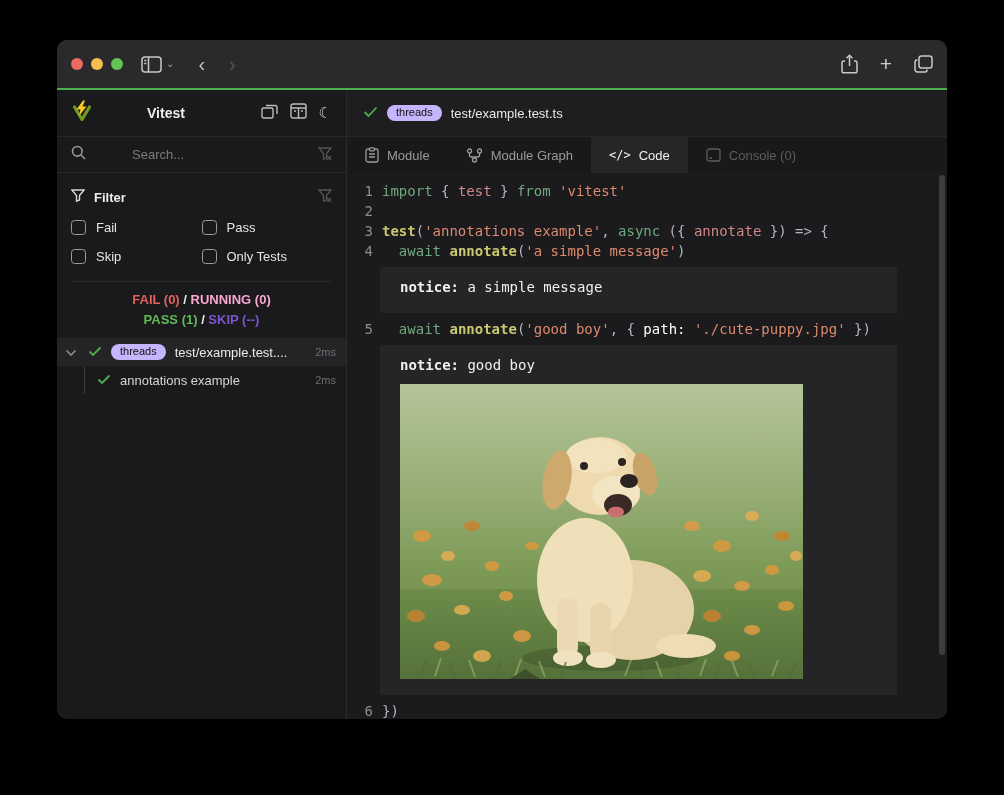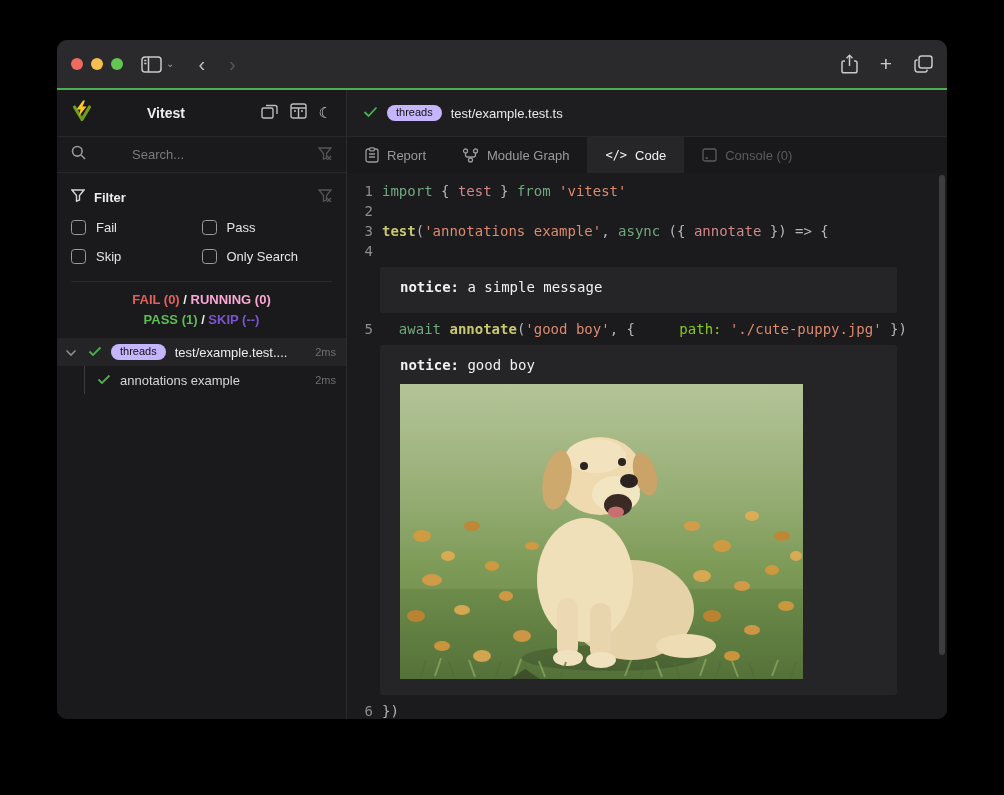--- a/index.html
+++ b/index.html
@@ -81,21 +81,21 @@
   .code-area { flex:1; position:relative; overflow:hidden; background:#1b1b1d; padding-top:8px;
     font-family:"DejaVu Sans Mono", monospace; font-size:14px; line-height:20px; }
   .code-line { display:flex; height:20px; white-space:pre; }
   .line-num { width:26px; flex:0 0 auto; text-align:right; color:#8d8d8f; margin-right:9px; }
   .line-text { white-space:pre; }
   .tk-kw { color:#6fa87f; }
   .tk-fn { color:#c9c86e; font-weight:700; }
   .tk-str { color:#dd8a6e; }
   .tk-var { color:#d2878a; }
   .tk-pun { color:#b4b6bc; }
-  .tk-prop { color:#84cc16;margin-left:36px; }
+  .tk-prop { color:#ffffff; }
   .notice-box { margin:6px 50px 6px 33px; background:#252528; border-radius:2px; padding:10px 20px 16px; }
   .notice-text { color:#f0f0f2; font-size:14px; line-height:20px; white-space:pre; }
   .notice-text b { font-weight:700; }
   .notice-img { margin-top:9px; width:403px; height:295px; display:block; }
   .scrollbar { position:absolute; right:2px; top:2px; width:6px; height:480px; border-radius:3px; background:#3e3e40; }
 </style>
 </head>
 <body>
 
 <div class="stage">
@@ -212,21 +212,21 @@
             <div class="cb-row">
               <span class="cb-box"></span>
               <span class="cb-label">Pass</span>
             </div>
             <div class="cb-row">
               <span class="cb-box"></span>
               <span class="cb-label">Skip</span>
             </div>
             <div class="cb-row">
               <span class="cb-box"></span>
-              <span class="cb-label">Only Search</span>
+              <span class="cb-label">Only Tests</span>
             </div>
           </div>
           <div class="sb-divider"></div>
         </div>
 
         <div class="sb-status">
           <div>
             <span class="c-fail">FAIL (0)</span><span class="sep"> / </span><span class="c-run">RUNNING (0)</span>
           </div>
           <div>
@@ -276,21 +276,21 @@
         </div>
 
         <div class="tabs">
           <div class="tab">
             <svg width="14" height="16" viewBox="0 0 14 16" fill="none" stroke="#9a9a9c" stroke-width="1.3">
               <rect x="1" y="2" width="12" height="13" rx="2"></rect>
                 <rect x="4.5" y="0.8" width="5" height="3" rx="1" fill="#1b1b1d"></rect>
                 <line x1="4" y1="7" x2="10" y2="7"></line>
                 <line x1="4" y1="10" x2="10" y2="10"></line>
             </svg>
-            <span>Report</span>
+            <span>Module</span>
           </div>
           <div class="tab">
             <svg width="17" height="15" viewBox="0 0 17 15" fill="none" stroke="#9a9a9c" stroke-width="1.3">
               <circle cx="3.5" cy="3" r="2"></circle>
                 <circle cx="13.5" cy="3" r="2"></circle>
                 <circle cx="8.5" cy="12" r="2"></circle>
                 <path d="M3.5 5 V7 a2 2 0 0 0 2 2 H8.5 M13.5 5 V7 a2 2 0 0 1 -2 2 H8.5 M8.5 9 V10"></path>
             </svg>
             <span>Module Graph</span>
           </div>
@@ -305,21 +305,21 @@
             </svg>
             <span>Console (0)</span>
           </div>
         </div>
 
         <div class="code-area">
           <div>
               <div class="code-line"><span class="line-num">1</span><span class="line-text"><span class="tk-kw">import</span><span class="tk-pun"> { </span><span class="tk-var">test</span><span class="tk-pun"> } </span><span class="tk-kw">from</span><span class="tk-pun"> </span><span class="tk-str">'vitest'</span></span></div>
               <div class="code-line"><span class="line-num">2</span><span class="line-text"></span></div>
               <div class="code-line"><span class="line-num">3</span><span class="line-text"><span class="tk-fn">test</span><span class="tk-pun">(</span><span class="tk-str">'annotations example'</span><span class="tk-pun">, </span><span class="tk-kw">async</span><span class="tk-pun"> ({ </span><span class="tk-var">annotate</span><span class="tk-pun"> }) =&gt; {</span></span></div>
-              <div class="code-line"><span class="line-num">4</span></div>
+              <div class="code-line"><span class="line-num">4</span><span class="line-text"><span class="tk-pun">  </span><span class="tk-kw">await</span><span class="tk-pun"> </span><span class="tk-fn">annotate</span><span class="tk-pun">(</span><span class="tk-str">'a simple message'</span><span class="tk-pun">)</span></span></div>
               <div class="notice-box">
                 <div class="notice-text"><b>notice:</b> a simple message</div>
               </div>
               <div class="code-line"><span class="line-num">5</span><span class="line-text"><span class="tk-pun">  </span><span class="tk-kw">await</span><span class="tk-pun"> </span><span class="tk-fn">annotate</span><span class="tk-pun">(</span><span class="tk-str">'good boy'</span><span class="tk-pun">, { </span><span class="tk-prop">path:</span><span class="tk-pun"> </span><span class="tk-str">'./cute-puppy.jpg'</span><span class="tk-pun"> })</span></span></div>
               <div class="notice-box">
                 <div class="notice-text"><b>notice:</b> good boy</div>
   <svg class="notice-img" viewBox="0 0 403 295">
     <defs>
       <linearGradient id="bgGrad" x1="0" y1="0" x2="0" y2="1">
         <stop offset="0" stop-color="#b4c498"></stop>

